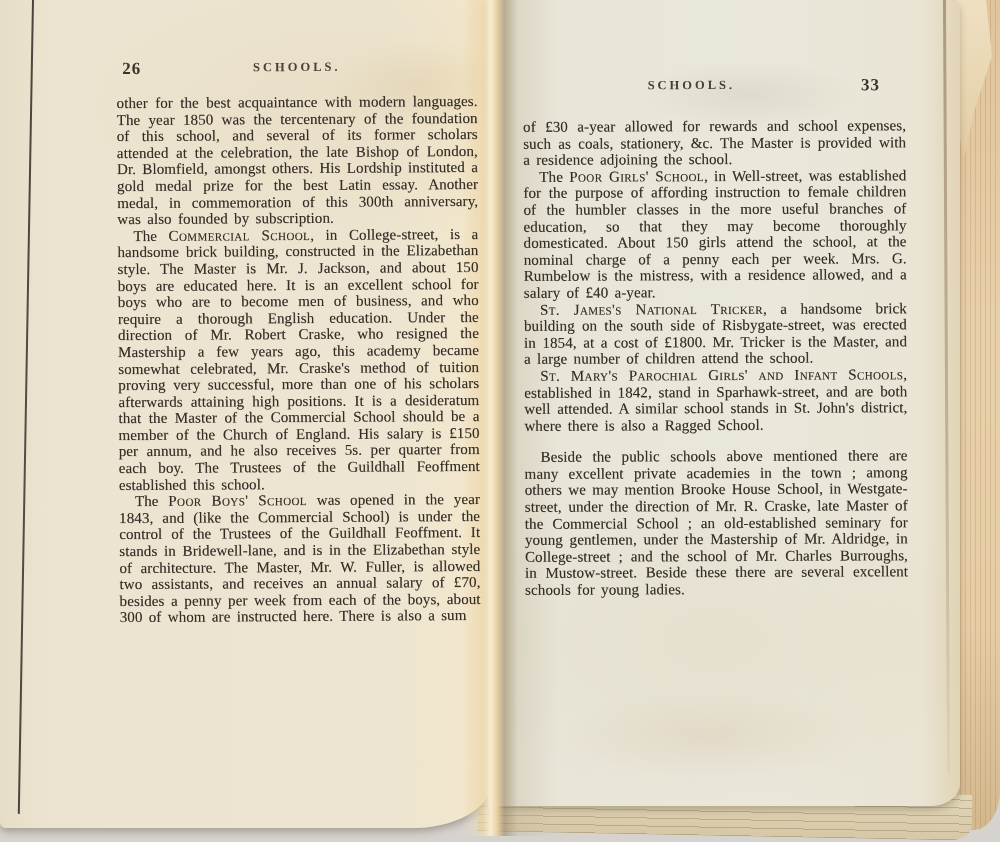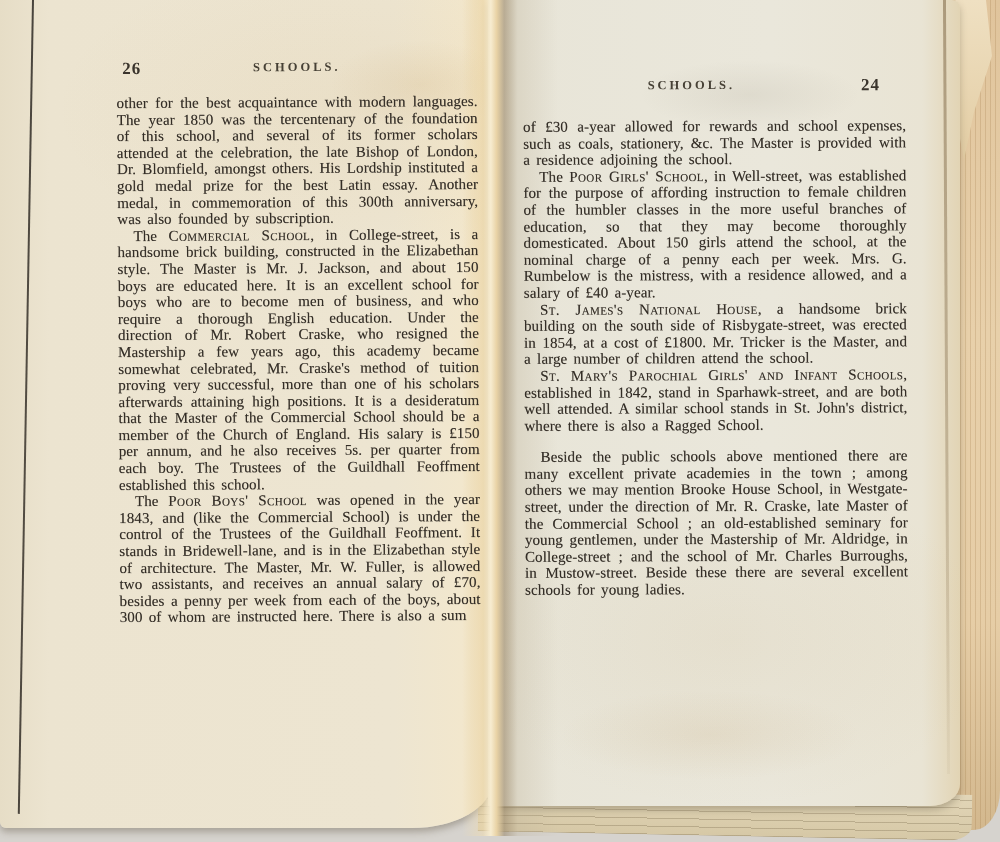--- a/index.html
+++ b/index.html
@@ -147,24 +147,24 @@
     <div class="page-body">
         <p class="para"><span>other for the best acquaintance with modern languages. The year 1850 was the tercentenary of the foundation of this school, and several of its former scholars attended at the celebration, the late Bishop of London, Dr. Blomfield, amongst others. His Lordship instituted a gold medal prize for the best Latin essay. Another medal, in commemoration of this 300th anniversary, was also founded by subscription.</span></p>
         <p class="para indent"><span>The </span><span class="sc">Commercial School</span><span>, in College-street, is a handsome brick building, constructed in the Elizabethan style. The Master is Mr. J. Jackson, and about 150 boys are educated here. It is an excellent school for boys who are to become men of business, and who require a thorough English education. Under the direction of Mr. Robert Craske, who resigned the Mastership a few years ago, this academy became somewhat celebrated, Mr. Craske's method of tuition proving very successful, more than one of his scholars afterwards attaining high positions. It is a </span><span class="it">desideratum</span><span> that the Master of the Commercial School should be a member of the Church of England. His salary is £150 per annum, and he also receives 5</span><span class="it">s</span><span>. per quarter from each boy. The Trustees of the Guildhall Feoffment established this school.</span></p>
         <p class="para indent"><span>The </span><span class="sc">Poor Boys' School</span><span> was opened in the year 1843, and (like the Commercial School) is under the control of the Trustees of the Guildhall Feoffment. It stands in Bridewell-lane, and is in the Elizabethan style of architecture. The Master, Mr. W. Fuller, is allowed two assistants, and receives an annual salary of £70, besides a penny per week from each of the boys, about 300 of whom are instructed here. There is also a sum</span></p>
       </div>
   </div>
 
   <div class="content content-right">
     <div class="header-row">
       <div class="running-head">SCHOOLS.</div>
-      <span class="page-num num-right">24</span>
+      <span class="page-num num-right">33</span>
     </div>
     <div class="page-body">
         <p class="para"><span>of £30 a-year allowed for rewards and school expenses, such as coals, stationery, &amp;c. The Master is provided with a residence adjoining the school.</span></p>
         <p class="para indent"><span>The </span><span class="sc">Poor Girls' School</span><span>, in Well-street, was established for the purpose of affording instruction to female children of the humbler classes in the more useful branches of education, so that they may become thoroughly domesticated. About 150 girls attend the school, at the nominal charge of a penny each per week. Mrs. G. Rumbelow is the mistress, with a residence allowed, and a salary of £40 a-year.</span></p>
-        <p class="para indent"><span class="sc">St. James's National House</span><span>, a handsome brick building on the south side of Risbygate-street, was erected in 1854, at a cost of £1800. Mr. Tricker is the Master, and a large number of children attend the school.</span></p>
+        <p class="para indent"><span class="sc">St. James's National Tricker</span><span>, a handsome brick building on the south side of Risbygate-street, was erected in 1854, at a cost of £1800. Mr. Tricker is the Master, and a large number of children attend the school.</span></p>
         <p class="para indent"><span class="sc">St. Mary's Parochial Girls' and Infant Schools</span><span>, established in 1842, stand in Sparhawk-street, and are both well attended. A similar school stands in St. John's district, where there is also a Ragged School.</span></p>
         <p class="para indent gap"><span>Beside the public schools above mentioned there are many excellent private academies in the town ; among others we may mention Brooke House School, in Westgate-street, under the direction of Mr. R. Craske, late Master of the Commercial School ; an old-established seminary for young gentlemen, under the Mastership of Mr. Aldridge, in College-street ; and the school of Mr. Charles Burroughs, in Mustow-street. Beside these there are several excellent schools for young ladies.</span></p>
       </div>
   </div>
 
 </div>
 
 </body></html>

